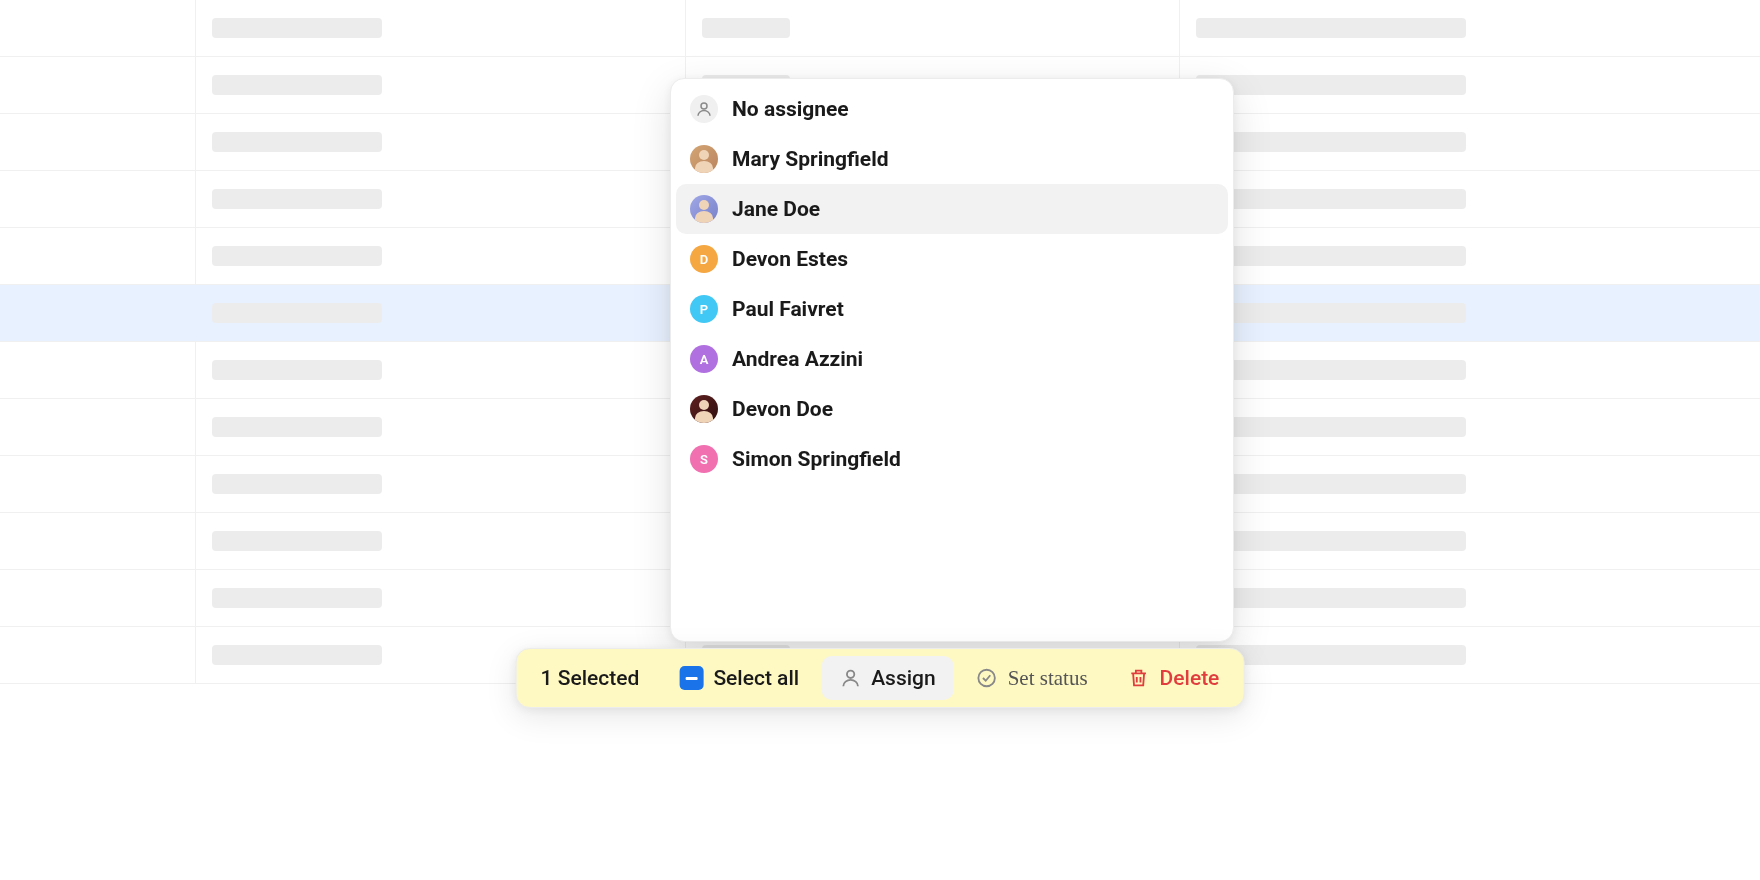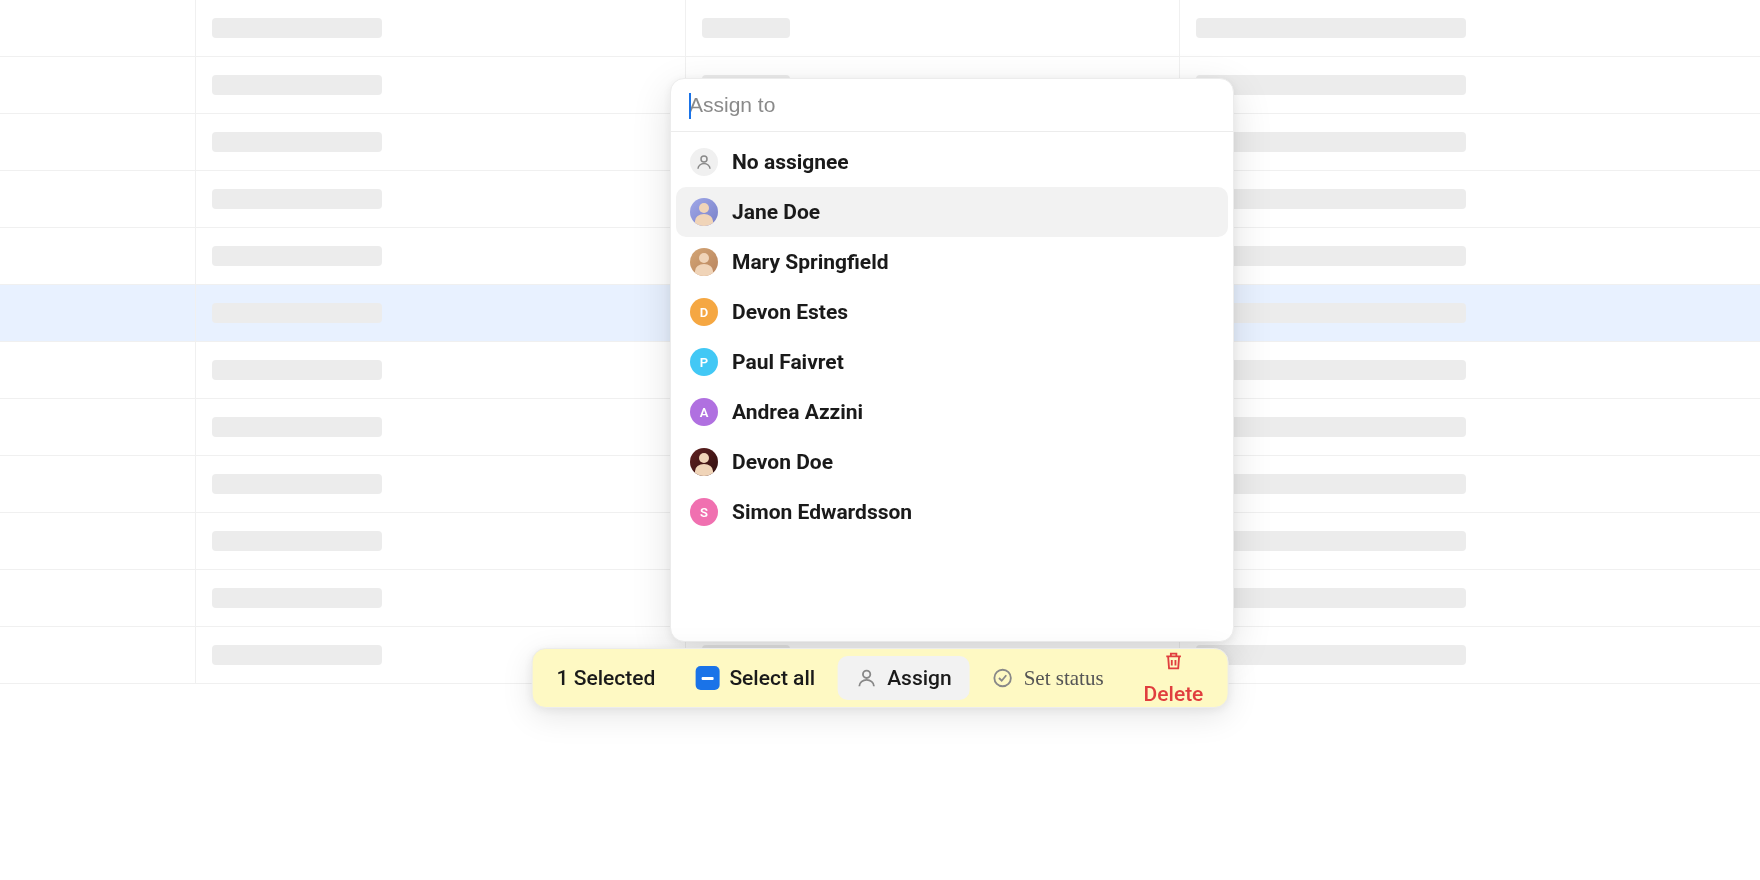--- a/index.html
+++ b/index.html
@@ -210,21 +210,20 @@
     }
     .toolbar-item.count {
       color: #1a1a1a;
       cursor: default;
     }
     .toolbar-item.active {
       background: #f2f2f2;
     }
     .toolbar-item.delete {
       color: #e03e3e;
-      flex-direction: column;
     }
     .toolbar-item.status {
       color: #555;
       font-family: Liberation Serif, serif;
     }
     .toolbar-icon {
       width: 22px;
       height: 22px;
       display: flex;
       align-items: center;
@@ -391,47 +390,43 @@
       <div class="cell-3">
         <div class="placeholder short"></div>
       </div>
       <div class="cell-4">
         <div class="placeholder wide"></div>
       </div>
     </div>
   </div>
 
 <div class="assign-dropdown">
-  <div class="dropdown-search">
-    <span class="cursor"></span>
-    <input type="text" placeholder="Assign to" style="">
-  </div>
   <div class="dropdown-list" id="dropdown-list">
       <div class="dropdown-item">
         <div class="avatar no-assignee">
           <svg viewBox="0 0 24 24" fill="none" stroke="currentColor" stroke-width="2">
             <circle cx="12" cy="8" r="4"></circle>
             <path d="M4 21c0-4 4-7 8-7s8 3 8 7"></path>
           </svg>
         </div>
         <span class="label">No assignee</span>
       </div>
+      <div class="dropdown-item">
+        <div class="avatar">
+          <div class="avatar-photo" style="background: linear-gradient(135deg, rgb(212, 165, 116) 0%, rgb(184, 132, 95) 100%);"></div>
+        </div>
+        <span class="label">Mary Springfield</span>
+      </div>
       <div class="dropdown-item hovered">
         <div class="avatar">
           <div class="avatar-photo" style="background: linear-gradient(135deg, rgb(160, 168, 232) 0%, rgb(120, 128, 200) 100%);"></div>
         </div>
         <span class="label">Jane Doe</span>
       </div>
       <div class="dropdown-item">
-        <div class="avatar">
-          <div class="avatar-photo" style="background: linear-gradient(135deg, rgb(212, 165, 116) 0%, rgb(184, 132, 95) 100%);"></div>
-        </div>
-        <span class="label">Mary Springfield</span>
-      </div>
-      <div class="dropdown-item">
         <div class="avatar" style="background: rgb(245, 167, 66);">
           <span class="avatar-initial">D</span>
         </div>
         <span class="label">Devon Estes</span>
       </div>
       <div class="dropdown-item">
         <div class="avatar" style="background: rgb(66, 200, 245);">
           <span class="avatar-initial">P</span>
         </div>
         <span class="label">Paul Faivret</span>
@@ -445,21 +440,21 @@
       <div class="dropdown-item">
         <div class="avatar">
           <div class="avatar-photo" style="background: linear-gradient(135deg, rgb(96, 32, 32) 0%, rgb(48, 16, 16) 100%);"></div>
         </div>
         <span class="label">Devon Doe</span>
       </div>
       <div class="dropdown-item">
         <div class="avatar" style="background: rgb(240, 112, 176);">
           <span class="avatar-initial">S</span>
         </div>
-        <span class="label">Simon Edwardsson</span>
+        <span class="label">Simon Springfield</span>
       </div>
     </div>
 </div>
 
 <div class="bottom-toolbar">
   <div class="toolbar-item count">
     <span>1 Selected</span>
   </div>
   <div class="toolbar-item">
     <span class="select-all-icon"></span>

